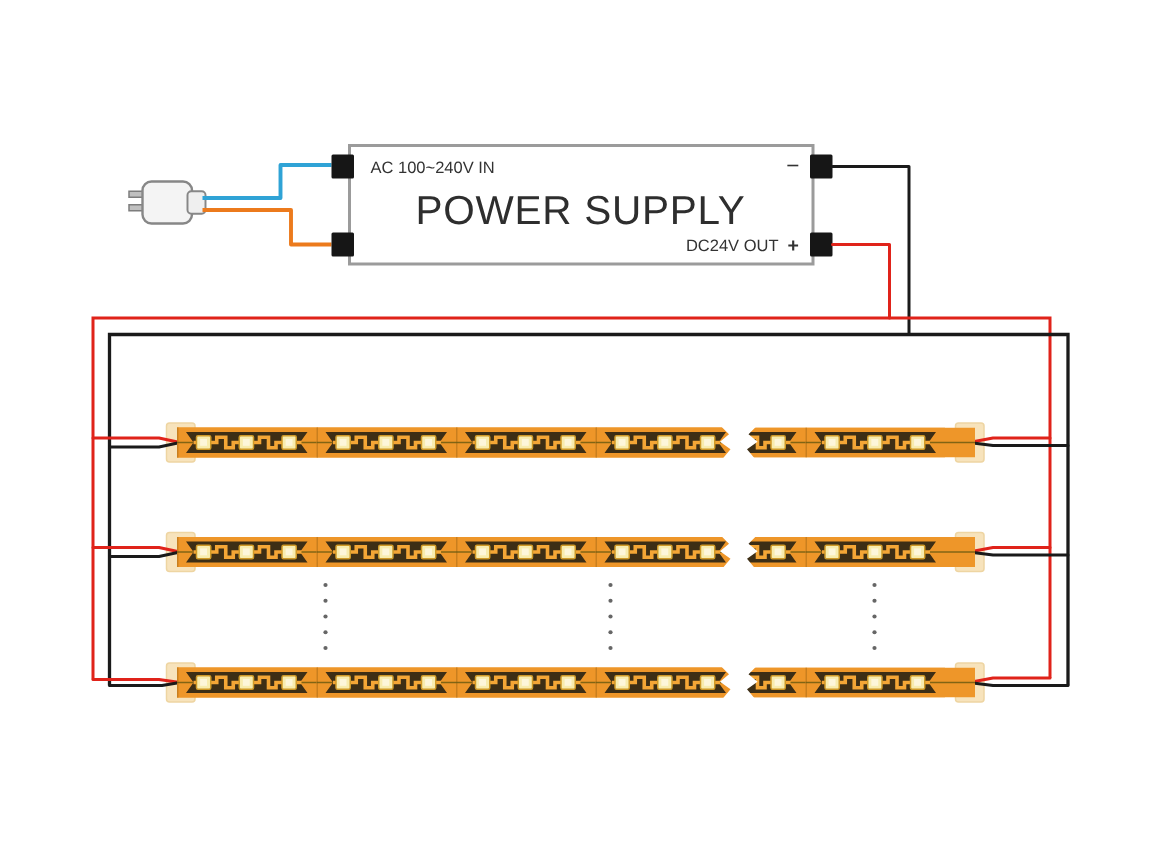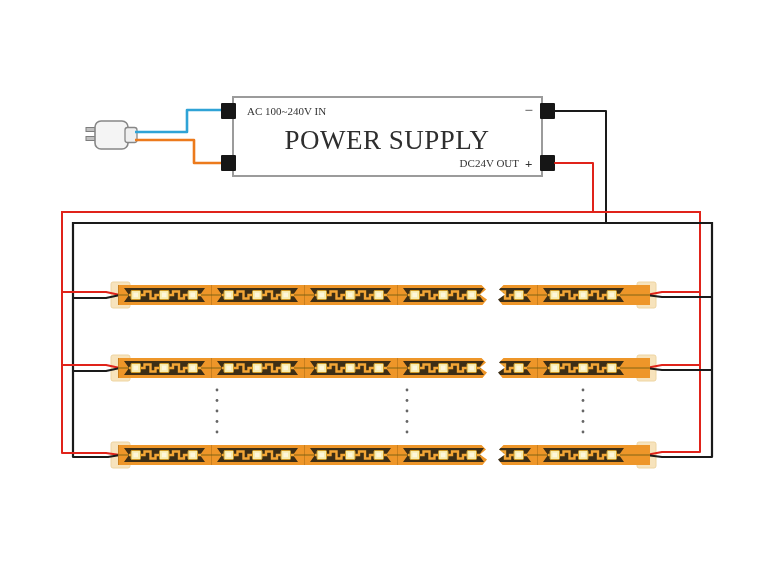--- a/index.html
+++ b/index.html
@@ -2,21 +2,21 @@
 <html style="--wire-red: #e0231a; --wire-black: #1a1a1a; --wire-blue: #2fa3d6; --wire-orange: #ec7a1c; --strip-orange: #ee9629; --strip-dark: #3d2e15; --led-yellow: #f8ecae; --pad-cream: #f7e3bc; --box-border: #9b9b9b;"><head>
 <meta charset="utf-8">
 <style>
   :root{
     --wire-red:#e0231a; --wire-black:#1a1a1a; --wire-blue:#2fa3d6; --wire-orange:#ec7a1c;
     --strip-orange:#ee9629; --strip-dark:#3d2e15; --led-yellow:#f8ecae; --pad-cream:#f7e3bc;
     --box-border:#9b9b9b;
   }
   html,body{margin:0;padding:0;background:#fff;}
   .stage{width:767px;height:575px;position:relative;background:#fff;overflow:hidden;
-         font-family:Liberation Serif, serif;}
+         font-family:Liberation Sans, sans-serif;}
   svg{display:block}
   .wr{stroke:var(--wire-red,#e0231a);stroke-width:2;fill:none;stroke-linejoin:round;stroke-linecap:round}
   .wk{stroke:var(--wire-black,#1a1a1a);stroke-width:2;fill:none;stroke-linejoin:round;stroke-linecap:round}
   .busr{stroke:var(--wire-red,#e0231a);stroke-width:2;fill:none;stroke-linejoin:miter}
   .busk{stroke:var(--wire-black,#1a1a1a);stroke-width:2.2;fill:none;stroke-linejoin:miter}
   .wb{stroke:var(--wire-blue,#2fa3d6);stroke-width:2.6;fill:none;stroke-linejoin:round}
   .wo{stroke:var(--wire-orange,#ec7a1c);stroke-width:2.6;fill:none;stroke-linejoin:round}
   .term{fill:#161616}
   .psu{fill:#ffffff;stroke:var(--box-border,#9b9b9b);stroke-width:2}
   .plugbody{fill:#f4f4f4;stroke:#878787;stroke-width:1.6}

